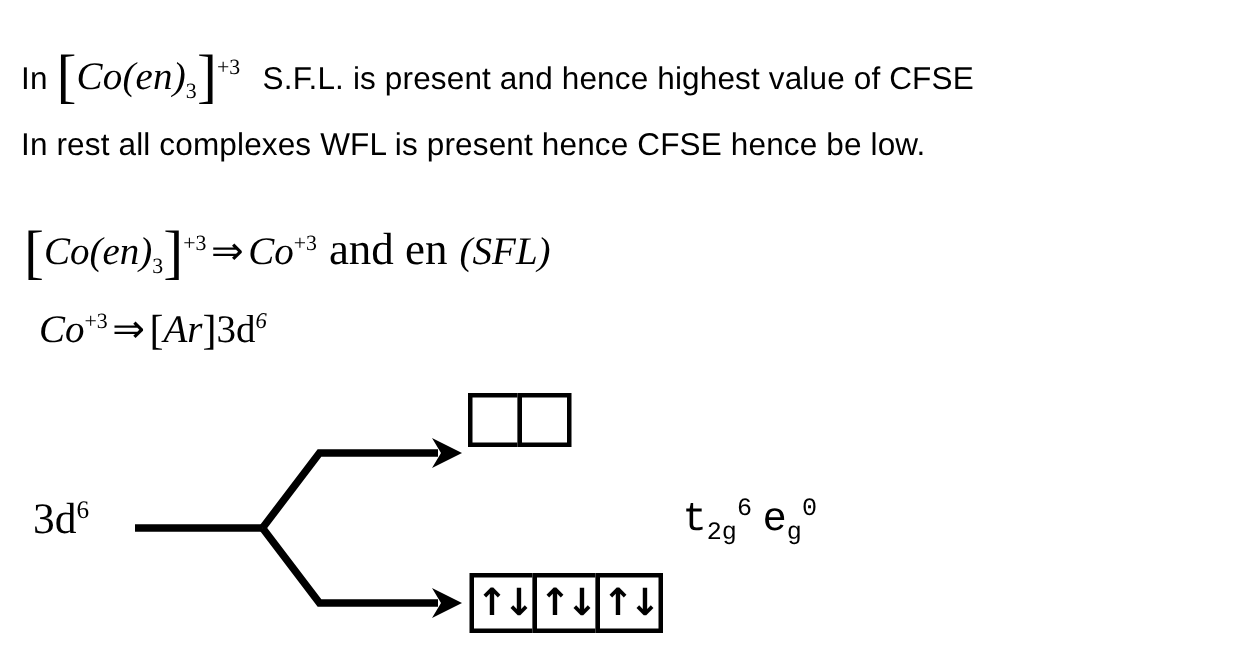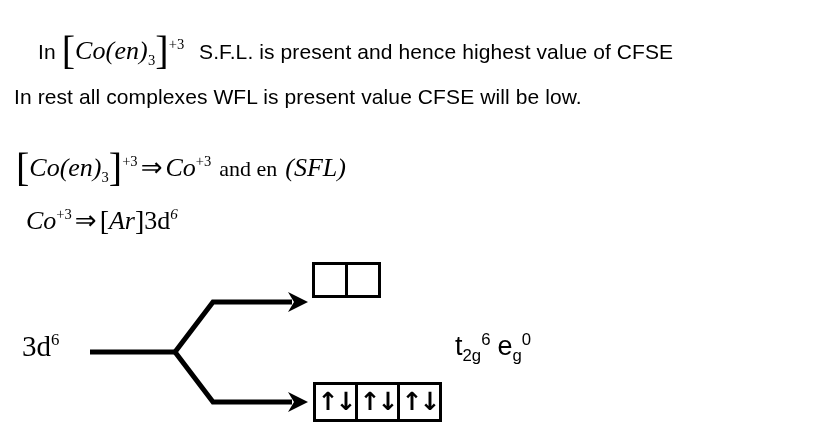--- a/index.html
+++ b/index.html
@@ -25,21 +25,21 @@
     letter-spacing: 0.1px;
   }
   .serif-i {
     font-family: "Liberation Serif", serif;
     font-style: italic;
     font-size: 26px;
   }
   .serif-u {
     font-family: "Liberation Serif", serif;
     font-style: normal;
-    font-size: 22px;
+    font-size: 30px;
   }
 
   
   .brk {
     font-family: "Liberation Serif", serif;
     font-style: normal;
     font-size: 40px;
     position: relative;
     top: 5px;
     font-weight: 300;
@@ -86,21 +86,21 @@
     font-family: "Liberation Serif", serif;
     font-size: 29px;
     font-style: normal;
   }
   .lbl-3d sup { font-size: 0.58em; vertical-align: super; }
 
   .lbl-term {
     position: absolute;
     left: 455px;
     top: 330px;
-    font-family: Liberation Sans, sans-serif;
+    font-family: Liberation Mono, monospace;
     font-size: 27px;
     font-style: normal;
   }
   .lbl-term .sub { font-size: 0.62em; vertical-align: sub; }
   .lbl-term .sup { font-size: 0.62em; vertical-align: super; }
   .lbl-term .gap { display: inline-block; width: 7px; }
 
   
   .boxrow { position: absolute; display: flex; }
   .cell {
@@ -124,29 +124,29 @@
   #eg-row  { left: 312px; top: 262px; }
   #eg-row  .cell { width: 36px; height: 36px; }
   #t2g-row { left: 313px; top: 382px; }
   #t2g-row .cell { width: 45px; height: 40px; }
 </style>
 </head>
 <body>
 
 <div id="page">
 
-  <div class="line sans" style="left:14px; top:22px;margin-left:24px;">
+  <div class="line sans" style="left:14px; top:22px;">
     <span>In</span>
     <span class="brk">[</span><span class="serif-i"><span>Co(en)</span><sub class="sb">3</sub></span><span class="brk">]</span><span class="serif-u" style="font-size:26px;"><sup class="chg">+3</sup></span>
     <span style="display:inline-block;width:3px;"></span>
     <span>S.F.L. is present and hence highest value of CFSE</span>
   </div>
 
   <div class="line sans" style="left:14px; top:85px;">
-    <span>In rest all complexes WFL is present value CFSE will be low.</span>
+    <span>In rest all complexes WFL is present hence CFSE hence be low.</span>
   </div>
 
   <div class="line" style="left:16px; top:139px;">
     <span class="brk">[</span><span class="serif-i"><span>Co(en)</span><sub class="sb">3</sub></span><span class="brk">]</span><span class="serif-u" style="font-size:26px;"><sup class="chg">+3</sup></span><span class="arrow-dbl">⇒</span><span class="serif-i"><span>Co</span><sup class="chg">+3</sup></span><span style="display:inline-block;width:8px;"></span><span class="serif-u">and en</span><span style="display:inline-block;width:8px;"></span><span class="serif-i">(SFL)</span>
   </div>
 
   <div class="line" style="left:26px; top:204px;">
     <span class="serif-i"><span>Co</span><sup class="chg">+3</sup></span><span class="arrow-dbl">⇒</span><span class="brk-sm">[</span><span class="serif-i">Ar</span><span class="brk-sm">]</span><span class="serif-u" style="font-size:26px;">3d</span><span class="serif-i"><sup class="exp">6</sup></span>
   </div>
 

